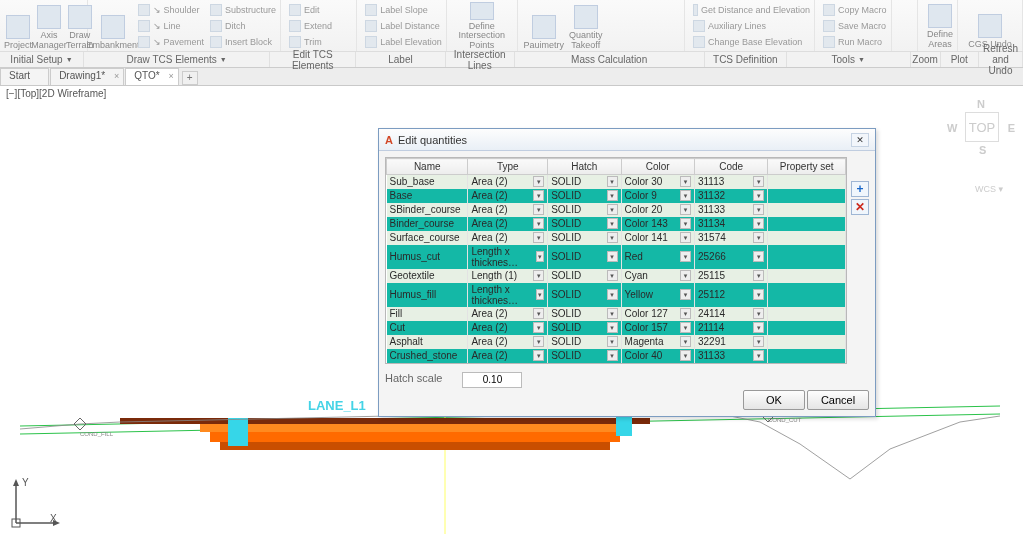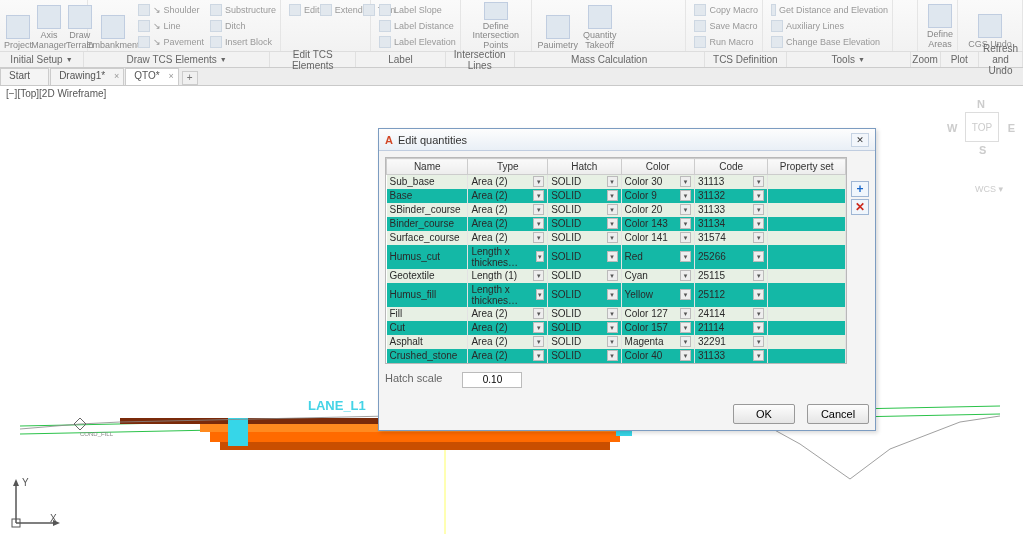--- a/index.html
+++ b/index.html
@@ -20,21 +20,21 @@
   .tabs { background:#ededed; height:18px; display:flex; align-items:flex-end; border-bottom:1px solid #c9c9c9; }
   .tab { height:17px; padding:1px 18px 0 8px; font-size:10px; color:#555; background:#f4f4f4; border:1px solid #ccc; border-bottom:none; margin-right:1px; position:relative; }
   .tab.active { background:#fff; }
   .tab .close { position:absolute; right:4px; top:2px; font-size:9px; color:#999; }
   .tabadd { width:16px; height:14px; background:#f0f0f0; border:1px solid #ccc; text-align:center; line-height:12px; font-size:10px; color:#777; margin-left:2px; }
   
   .vplabel { padding:2px 6px; font-size:10px; color:#555; }
   
   .canvas { position:absolute; top:104px; left:0; right:0; bottom:0; background:#fff; }
   .viewcube { position:absolute; top:8px; right:24px; color:#ccc; text-align:center; }
-  .viewcube .top { width:34px; height:30px; border:1px solid #ddd; display:flex; align-items:center; justify-content:center; font-size:10px; }
+  .viewcube .top { width:34px; height:30px; border:1px solid #ddd; display:flex; align-items:center; justify-content:center; font-size:13px; }
   .viewcube .dir { position:absolute; font-size:11px; font-weight:bold; }
   .wcs { position:absolute; top:80px; right:20px; color:#ccc; font-size:9px; }
   .axis { position:absolute; left:10px; bottom:10px; }
   .axis svg { display:block; }
   
   .section { position:absolute; left:20px; top:300px; width:980px; height:130px; }
   .lanelabel { position:absolute; font-size:13px; color:#44d3e6; font-weight:700; }
   
   .dialog { position:absolute; left:378px; top:128px; width:498px; background:#f4f4f4; border:1px solid #7c9cc1; box-shadow:2px 2px 4px rgba(0,0,0,.15); }
   .titlebar { background:linear-gradient(#fdfdfd,#e9eff6); height:22px; display:flex; align-items:center; padding:0 6px; border-bottom:1px solid #c0cde0; font-size:11px; color:#333; }
@@ -48,21 +48,21 @@
   .grid tr.odd td { background:#e7f0e4; }
   .grid tr.even td { background:#14b8a6; }
   .cell-dd { display:flex; align-items:center; justify-content:space-between; }
   .cell-dd .arr { width:11px; height:11px; background:#eee; border:1px solid #bbb; font-size:7px; line-height:9px; text-align:center; color:#555; }
   .sidebtns { position:absolute; right:6px; top:30px; display:flex; flex-direction:column; gap:2px; }
   .sidebtn { width:18px; height:16px; border:1px solid #9fb6d4; background:#f0f6fc; text-align:center; line-height:14px; font-size:12px; }
   .sidebtn.add { color:#1766c9; font-weight:bold; }
   .sidebtn.del { color:#cc2a1e; font-weight:bold; }
   .hatchrow { display:flex; align-items:flex-start; gap:20px; margin-top:8px; }
   .hatchrow input { width:60px; height:16px; font-size:10px; padding:0 3px; border:1px solid #bbb; text-align:center; }
-  .dlgbuttons { display:flex; justify-content:flex-end; gap:12px; margin-top:16px; }
+  .dlgbuttons { display:flex; justify-content:flex-end; gap:2px; margin-top:2px; }
   .dlgbuttons button { width:62px; height:20px; font-size:11px; background:linear-gradient(#fdfdfd,#e5e5e5); border:1px solid #999; border-radius:2px; }
   .gridwrap { display:flex; }
   .gridmain { flex:1; }
 </style>
 </head>
 <body>
 
 <div class="ribbon">
   <div class="rgroup" style="width:88px">
     <div class="rgrow">
@@ -113,21 +113,21 @@
             <span>Ditch</span>
           </div>
         <div class="rbtn-row">
             <div class="sic"></div>
             <span>Insert Block</span>
           </div>
       </div>
     </div>
   </div>
   <div class="rgroup" style="width:90px">
-    <div style="display:flex;flex-direction:row;justify-content:space-between;height:48px;padding-left:4px">
+    <div style="display:flex;flex-direction:column;justify-content:space-between;height:48px;padding-left:4px">
       <div class="rbtn-row">
           <div class="sic"></div>
           <span>Edit</span>
         </div>
       <div class="rbtn-row">
           <div class="sic"></div>
           <span>Extend</span>
         </div>
       <div class="rbtn-row">
           <div class="sic"></div>
@@ -162,49 +162,49 @@
       <div class="rbtn-large" style="width:44px">
           <div class="ic"></div>
           <span>Pauimetry</span>
         </div>
       <div class="rbtn-large" style="width:40px">
           <div class="ic"></div>
           <span>Quantity Takeoff</span>
         </div>
     </div>
   </div>
+  <div class="rgroup" style="width:130px">
+    <div style="display:flex;flex-direction:column;justify-content:space-around;height:48px;padding-left:4px">
+      <div class="rbtn-row">
+          <div class="sic"></div>
+          <span>Get Distance and Elevation</span>
+        </div>
+      <div class="rbtn-row">
+          <div class="sic"></div>
+          <span>Auxiliary Lines</span>
+        </div>
+      <div class="rbtn-row">
+          <div class="sic"></div>
+          <span>Change Base Elevation</span>
+        </div>
+    </div>
+  </div>
   <div class="rgroup" style="width:86px">
     <div style="display:flex;flex-direction:column;justify-content:space-around;height:48px;padding-left:4px">
       <div class="rbtn-row">
           <div class="sic"></div>
           <span>Copy Macro</span>
         </div>
       <div class="rbtn-row">
           <div class="sic"></div>
           <span>Save Macro</span>
         </div>
       <div class="rbtn-row">
           <div class="sic"></div>
           <span>Run Macro</span>
-        </div>
-    </div>
-  </div>
-  <div class="rgroup" style="width:130px">
-    <div style="display:flex;flex-direction:column;justify-content:space-around;height:48px;padding-left:4px">
-      <div class="rbtn-row">
-          <div class="sic"></div>
-          <span>Get Distance and Elevation</span>
-        </div>
-      <div class="rbtn-row">
-          <div class="sic"></div>
-          <span>Auxiliary Lines</span>
-        </div>
-      <div class="rbtn-row">
-          <div class="sic"></div>
-          <span>Change Base Elevation</span>
         </div>
     </div>
   </div>
   <div class="rgroup" style="width:30px">
     <div style="display:flex;flex-direction:column;justify-content:space-around;height:48px">
       <div class="sic"></div>
       <div class="sic"></div>
       <div class="sic"></div>
     </div>
   </div>

